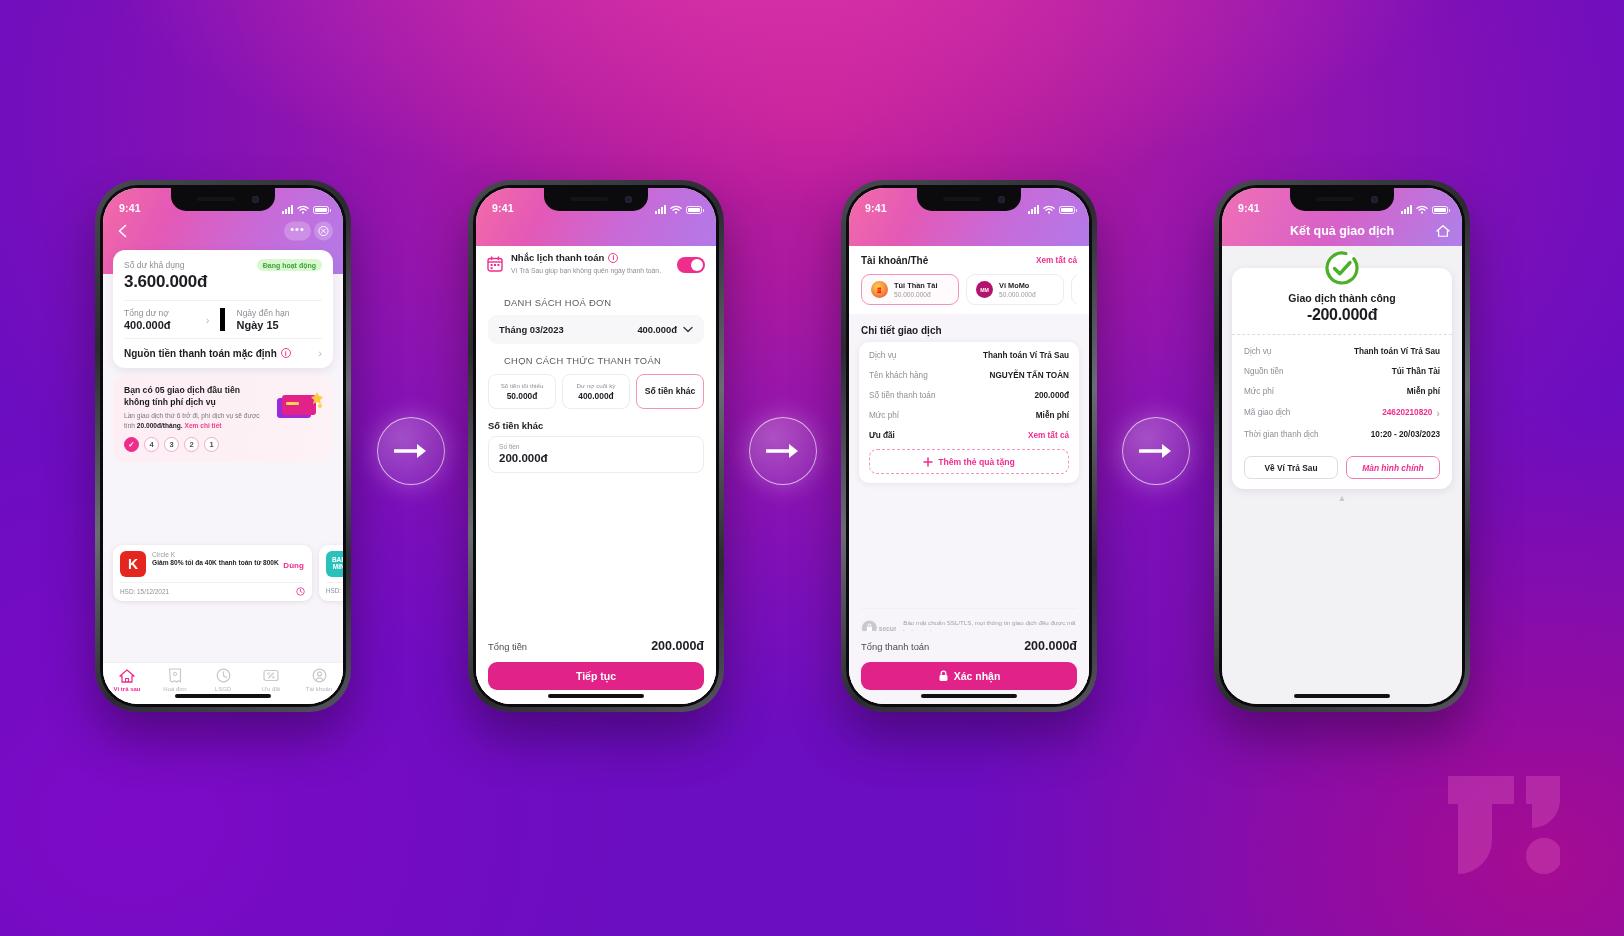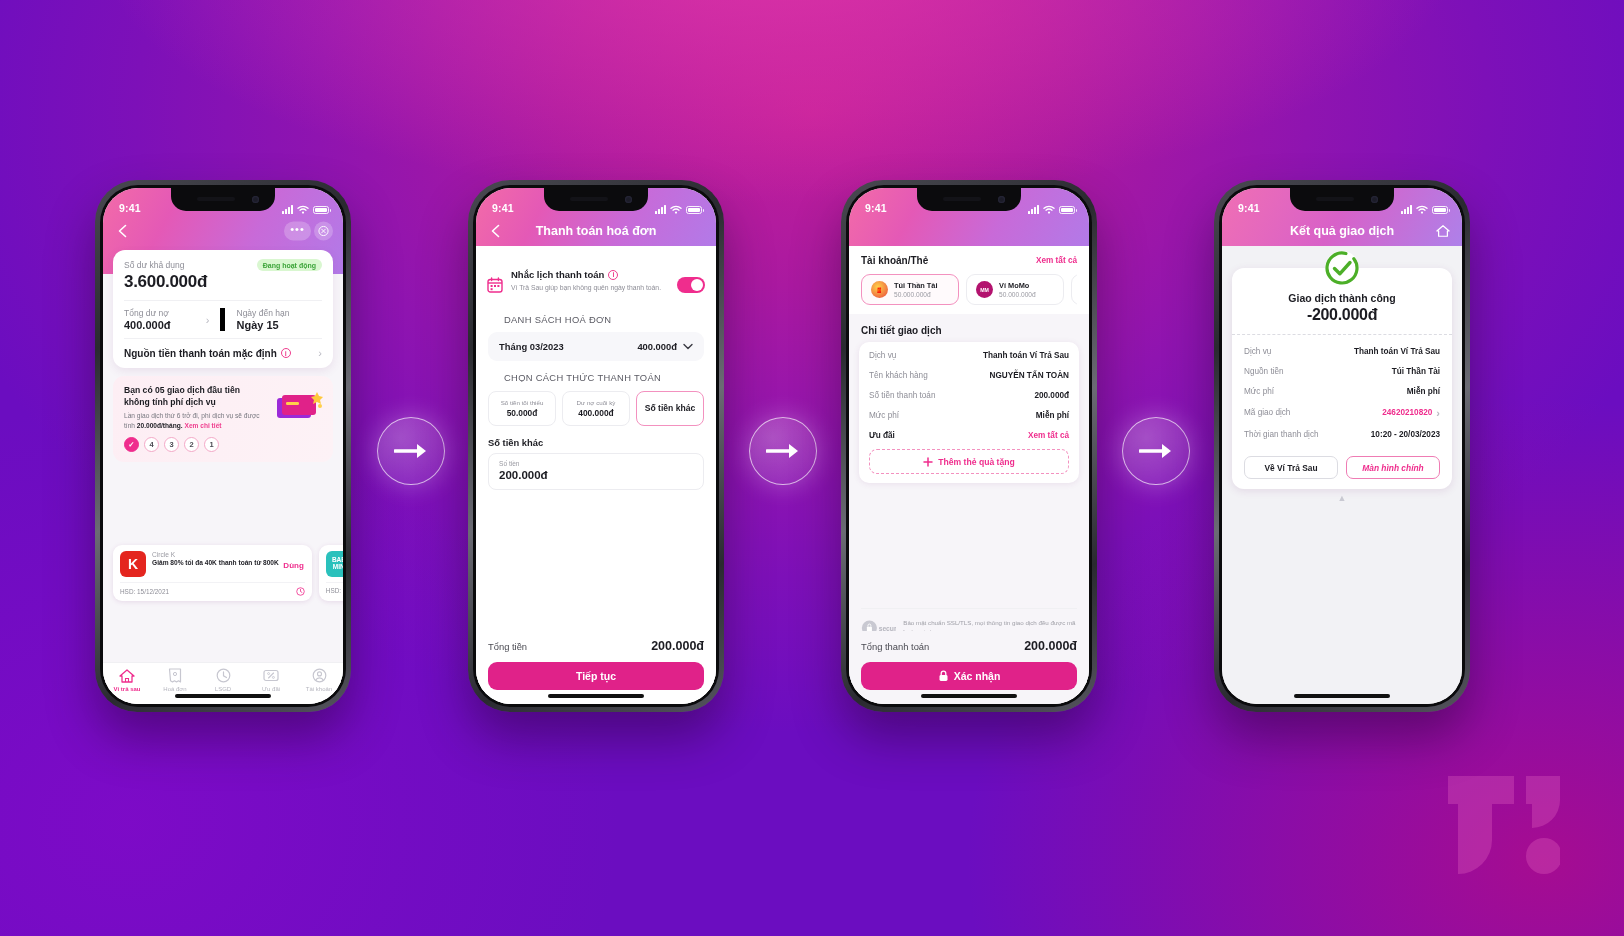--- a/index.html
+++ b/index.html
@@ -116,21 +116,21 @@
   .g-use { position:absolute; right:8px; top:16px; font-size:8px; font-weight:700; color:#ef2d8d; }
 
   .tabbar { position:absolute; left:0; right:0; bottom:0; height:42px; background:#fff;
             border-top:1px solid #f0f0f3; display:flex; padding-top:4px; }
   .tab { flex:1; text-align:center; }
   .tab .ic { height:17px; display:flex; align-items:center; justify-content:center; }
   .tab .t { font-size:6px; margin-top:2px; color:#b6b6bf; }
   .tab.on .t { color:#ef2d8d; font-weight:700; }
 
   
-  .p2-remind { background:#fff; padding:23px 11px 10px; display:flex; align-items:flex-end; gap:8px; }
+  .p2-remind { background:#fff; padding:6px 11px 10px; display:flex; align-items:center; gap:8px; }
   .p2-remind .tx { flex:1; }
   .p2-remind .t1 { font-size:9.5px; font-weight:700; color:#1c1c22; display:flex; align-items:center; gap:4px; }
   .p2-remind .t2 { font-size:6.8px; color:#8e8e97; margin-top:3px; line-height:1.4; }
   .switch { width:28px; height:16px; border-radius:9px; background:#ef2d8d; position:relative; flex:0 0 auto; margin-top:2px; }
   .switch::after { content:""; position:absolute; right:2px; top:2px; width:12px; height:12px; border-radius:50%; background:#fff; }
   .sect-h { font-size:9.4px; color:#5a5a63; letter-spacing:.3px; margin:11px 28px 0; }
   .p2-bill { margin:7px 12px 0; background:#f7f7fa; border-radius:9px; padding:9px 11px; display:flex;
              justify-content:space-between; align-items:center; }
   .p2-bill .l { font-size:9.4px; font-weight:700; color:#1c1c22; }
   .p2-bill .r { font-size:9.4px; font-weight:700; color:#1c1c22; display:flex; align-items:center; gap:6px; }
@@ -454,26 +454,20 @@
             </span>
       <svg width="12" height="9" viewBox="0 0 12 9">
         <path d="M1 3.2 A8 8 0 0 1 11 3.2" stroke="#fff" stroke-width="1.4" fill="none" stroke-linecap="round"></path>
         <path d="M3 5.2 A5 5 0 0 1 9 5.2" stroke="#fff" stroke-width="1.4" fill="none" stroke-linecap="round"></path>
         <circle cx="6" cy="7.6" r="1.1" fill="#fff"></circle>
       </svg>
       <span class="batt"></span>
     </span>
   </div>
 
-  <div class="hdr">
-    <svg class="back" viewBox="0 0 16 16">
-      <path d="M10.5 2.5 L4.5 8 L10.5 13.5" stroke="#fff" stroke-width="1.6" fill="none" stroke-linecap="round" stroke-linejoin="round"></path>
-    </svg>
-    <span class="hdr-title">Thanh toán hoá đơn</span>
-  </div>
 
   <div class="body" style="background:#fff;">
     <div class="p2-remind">
       <svg width="16" height="16" viewBox="0 0 16 16">
         <rect x="1" y="2.5" width="14" height="12.5" rx="2.3" stroke="#ef2d8d" stroke-width="1.4" fill="none"></rect>
         <path d="M1 6 h14" stroke="#ef2d8d" stroke-width="1.4"></path>
         <path d="M4.6 1 v2.6 M11.4 1 v2.6" stroke="#ef2d8d" stroke-width="1.4" stroke-linecap="round"></path>
         <rect x="3.6" y="8" width="2" height="2" fill="#ef2d8d"></rect>
               <rect x="7" y="8" width="2" height="2" fill="#ef2d8d"></rect>
         <rect x="10.4" y="8" width="2" height="2" fill="#ef2d8d"></rect>

